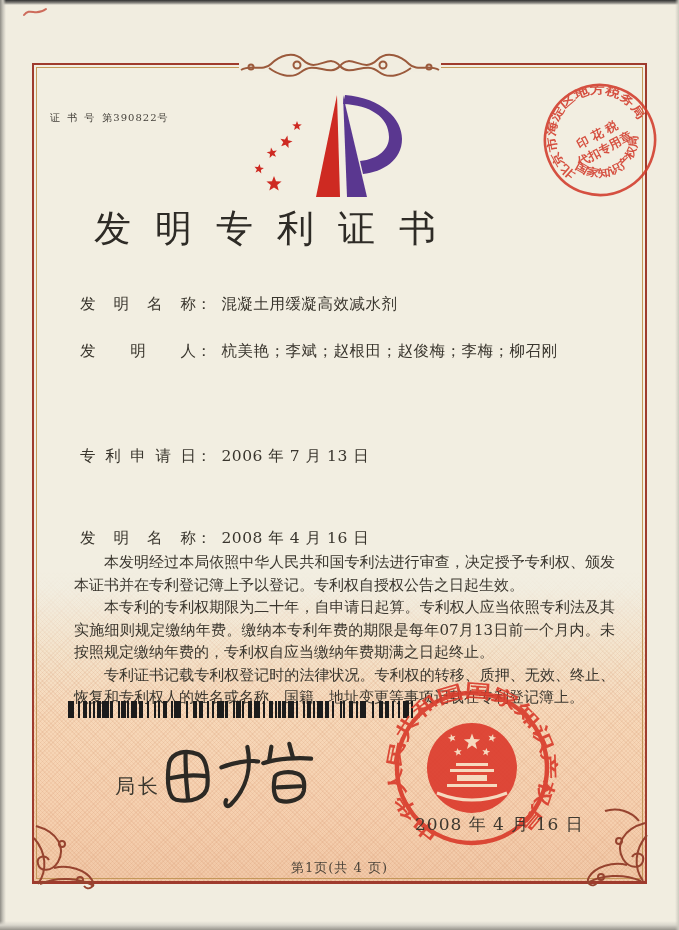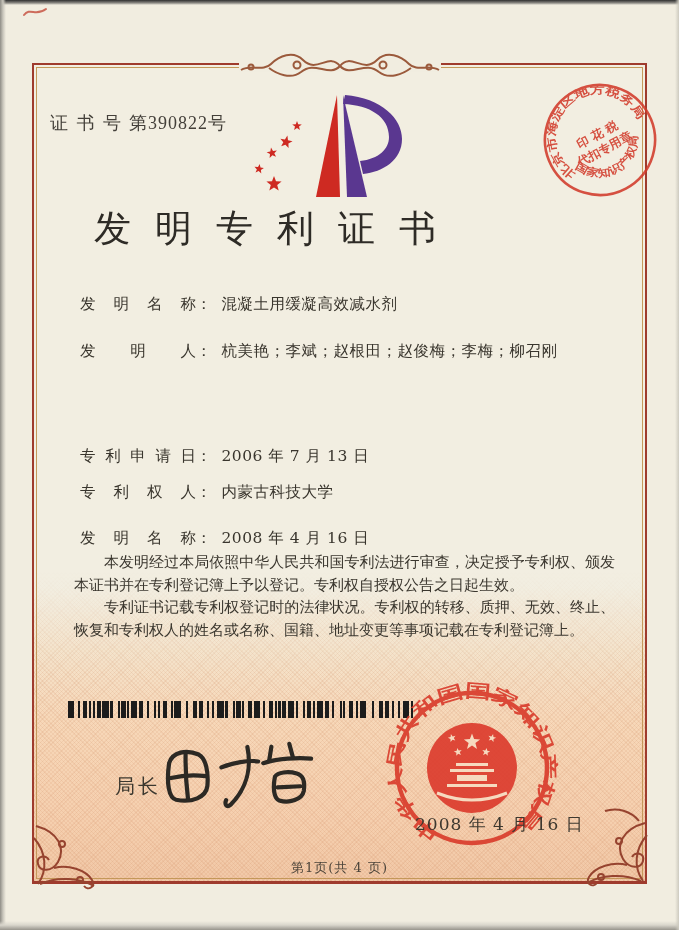--- a/index.html
+++ b/index.html
@@ -31,22 +31,22 @@
   .peach-texture{
     position:absolute; left:0; right:0; bottom:0; height:38%;
     background:
       repeating-linear-gradient(45deg, rgba(193,112,70,.10) 0 1px, rgba(0,0,0,0) 1px 3px),
       repeating-linear-gradient(-45deg, rgba(193,112,70,.10) 0 1px, rgba(0,0,0,0) 1px 3px);
     -webkit-mask-image:linear-gradient(rgba(0,0,0,0), #000 35%);
             mask-image:linear-gradient(rgba(0,0,0,0), #000 35%);
     pointer-events:none;
   }
 
-  .cert-no{position:absolute; left:16px; top:46px; font-size:18px; color:#44403a;
-    letter-spacing:2px;font-family:Liberation Serif, serif;}
+  .cert-no{position:absolute; left:16px; top:46px; font-size:10px; color:#44403a;
+    letter-spacing:2px;}
   .cert-no .no{margin-left:6px; letter-spacing:1px;}
 
   .logo-svg{position:absolute; left:216px; top:26px;}
 
   .cert-title{
     position:absolute; left:0; top:139px; width:100%; text-align:left;
     font-size:37px; font-weight:normal; color:#2e2b26;
     letter-spacing:24px; text-indent:24px;margin-left:36px;
   }
 
@@ -106,29 +106,27 @@
 
     <div class="field-row" style="top:229px">
       <span class="lbl">发明名称</span><span class="colon">：</span><span class="val">混凝土用缓凝高效减水剂</span>
     </div>
     <div class="field-row" style="top:276px">
       <span class="lbl">发明人</span><span class="colon">：</span><span class="val">杭美艳；李斌；赵根田；赵俊梅；李梅；柳召刚</span>
     </div>
     <div class="field-row" style="top:381px">
       <span class="lbl">专利申请日</span><span class="colon">：</span><span class="val">2006 年 7 月 13 日</span>
     </div>
-    <div class="field-row" style="top:417px">
-      <span class="lbl">专利权人</span><span class="colon">：</span><span class="val">内蒙古科技大学</span>
-    </div>
     <div class="field-row" style="top:463px">
       <span class="lbl">发明名称</span><span class="colon">：</span><span class="val">2008 年 4 月 16 日</span>
     </div>
 
     <div class="body-text">
       <p>本发明经过本局依照中华人民共和国专利法进行审查，决定授予专利权、颁发本证书并在专利登记簿上予以登记。专利权自授权公告之日起生效。</p>
+      <p>本专利的专利权期限为二十年，自申请日起算。专利权人应当依照专利法及其实施细则规定缴纳年费。缴纳本专利年费的期限是每年07月13日前一个月内。未按照规定缴纳年费的，专利权自应当缴纳年费期满之日起终止。</p>
       <p>专利证书记载专利权登记时的法律状况。专利权的转移、质押、无效、终止、恢复和专利权人的姓名或名称、国籍、地址变更等事项记载在专利登记簿上。</p>
     </div>
 
     <div class="barcode"><span style="display:inline-block;height:100%;background:#1c1c1c;width:6.300000000000001px;margin-right:3.4px"></span><span style="display:inline-block;height:100%;background:#1c1c1c;width:2.1px;margin-right:3.4px"></span><span style="display:inline-block;height:100%;background:#1c1c1c;width:4.2px;margin-right:1.7px"></span><span style="display:inline-block;height:100%;background:#1c1c1c;width:2.1px;margin-right:1.7px"></span><span style="display:inline-block;height:100%;background:#1c1c1c;width:2.1px;margin-right:1.7px"></span><span style="display:inline-block;height:100%;background:#1c1c1c;width:4.2px;margin-right:1.7px"></span><span style="display:inline-block;height:100%;background:#1c1c1c;width:6.300000000000001px;margin-right:1.7px"></span><span style="display:inline-block;height:100%;background:#1c1c1c;width:2.1px;margin-right:5.1px"></span><span style="display:inline-block;height:100%;background:#1c1c1c;width:2.1px;margin-right:1.7px"></span><span style="display:inline-block;height:100%;background:#1c1c1c;width:4.2px;margin-right:1.7px"></span><span style="display:inline-block;height:100%;background:#1c1c1c;width:2.1px;margin-right:1.7px"></span><span style="display:inline-block;height:100%;background:#1c1c1c;width:6.300000000000001px;margin-right:1.7px"></span><span style="display:inline-block;height:100%;background:#1c1c1c;width:4.2px;margin-right:3.4px"></span><span style="display:inline-block;height:100%;background:#1c1c1c;width:2.1px;margin-right:5.1px"></span><span style="display:inline-block;height:100%;background:#1c1c1c;width:2.1px;margin-right:1.7px"></span><span style="display:inline-block;height:100%;background:#1c1c1c;width:2.1px;margin-right:3.4px"></span><span style="display:inline-block;height:100%;background:#1c1c1c;width:4.2px;margin-right:3.4px"></span><span style="display:inline-block;height:100%;background:#1c1c1c;width:2.1px;margin-right:1.7px"></span><span style="display:inline-block;height:100%;background:#1c1c1c;width:6.300000000000001px;margin-right:5.1px"></span><span style="display:inline-block;height:100%;background:#1c1c1c;width:2.1px;margin-right:5.1px"></span><span style="display:inline-block;height:100%;background:#1c1c1c;width:4.2px;margin-right:1.7px"></span><span style="display:inline-block;height:100%;background:#1c1c1c;width:4.2px;margin-right:3.4px"></span><span style="display:inline-block;height:100%;background:#1c1c1c;width:2.1px;margin-right:3.4px"></span><span style="display:inline-block;height:100%;background:#1c1c1c;width:2.1px;margin-right:3.4px"></span><span style="display:inline-block;height:100%;background:#1c1c1c;width:6.300000000000001px;margin-right:1.7px"></span><span style="display:inline-block;height:100%;background:#1c1c1c;width:2.1px;margin-right:5.1px"></span><span style="display:inline-block;height:100%;background:#1c1c1c;width:2.1px;margin-right:1.7px"></span><span style="display:inline-block;height:100%;background:#1c1c1c;width:4.2px;margin-right:1.7px"></span><span style="display:inline-block;height:100%;background:#1c1c1c;width:2.1px;margin-right:3.4px"></span><span style="display:inline-block;height:100%;background:#1c1c1c;width:4.2px;margin-right:1.7px"></span><span style="display:inline-block;height:100%;background:#1c1c1c;width:6.300000000000001px;margin-right:3.4px"></span><span style="display:inline-block;height:100%;background:#1c1c1c;width:2.1px;margin-right:3.4px"></span><span style="display:inline-block;height:100%;background:#1c1c1c;width:4.2px;margin-right:1.7px"></span><span style="display:inline-block;height:100%;background:#1c1c1c;width:2.1px;margin-right:1.7px"></span><span style="display:inline-block;height:100%;background:#1c1c1c;width:2.1px;margin-right:1.7px"></span><span style="display:inline-block;height:100%;background:#1c1c1c;width:4.2px;margin-right:1.7px"></span><span style="display:inline-block;height:100%;background:#1c1c1c;width:6.300000000000001px;margin-right:1.7px"></span><span style="display:inline-block;height:100%;background:#1c1c1c;width:2.1px;margin-right:5.1px"></span><span style="display:inline-block;height:100%;background:#1c1c1c;width:2.1px;margin-right:1.7px"></span><span style="display:inline-block;height:100%;background:#1c1c1c;width:4.2px;margin-right:1.7px"></span><span style="display:inline-block;height:100%;background:#1c1c1c;width:2.1px;margin-right:1.7px"></span><span style="display:inline-block;height:100%;background:#1c1c1c;width:6.300000000000001px;margin-right:1.7px"></span><span style="display:inline-block;height:100%;background:#1c1c1c;width:4.2px;margin-right:3.4px"></span><span style="display:inline-block;height:100%;background:#1c1c1c;width:2.1px;margin-right:5.1px"></span><span style="display:inline-block;height:100%;background:#1c1c1c;width:2.1px;margin-right:1.7px"></span><span style="display:inline-block;height:100%;background:#1c1c1c;width:2.1px;margin-right:3.4px"></span><span style="display:inline-block;height:100%;background:#1c1c1c;width:4.2px;margin-right:3.4px"></span><span style="display:inline-block;height:100%;background:#1c1c1c;width:2.1px;margin-right:1.7px"></span><span style="display:inline-block;height:100%;background:#1c1c1c;width:6.300000000000001px;margin-right:5.1px"></span><span style="display:inline-block;height:100%;background:#1c1c1c;width:2.1px;margin-right:5.1px"></span><span style="display:inline-block;height:100%;background:#1c1c1c;width:4.2px;margin-right:1.7px"></span><span style="display:inline-block;height:100%;background:#1c1c1c;width:4.2px;margin-right:3.4px"></span><span style="display:inline-block;height:100%;background:#1c1c1c;width:2.1px;margin-right:3.4px"></span><span style="display:inline-block;height:100%;background:#1c1c1c;width:2.1px;margin-right:3.4px"></span><span style="display:inline-block;height:100%;background:#1c1c1c;width:6.300000000000001px;margin-right:1.7px"></span><span style="display:inline-block;height:100%;background:#1c1c1c;width:2.1px;margin-right:5.1px"></span></div>
 
     <div class="sig-label">局长</div>
 
     <svg class="sig-svg" width="180" height="90" viewBox="0 0 180 90">
       <g fill="none" stroke="#2c2924" stroke-width="4.2" stroke-linecap="round" transform="rotate(-3 90 45)">
         <path d="M12,26 C8,46 10,61 17,63 C33,67 47,62 49,51 C51,37 49,23 42,19 C30,13 16,15 12,26 Z"></path>

